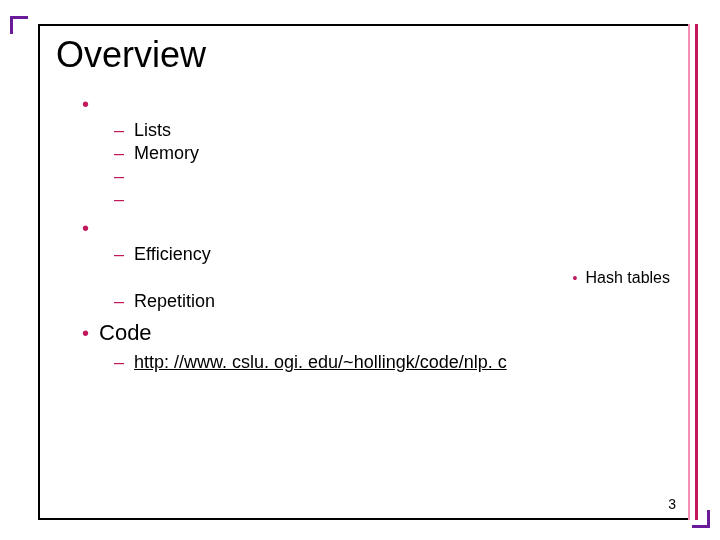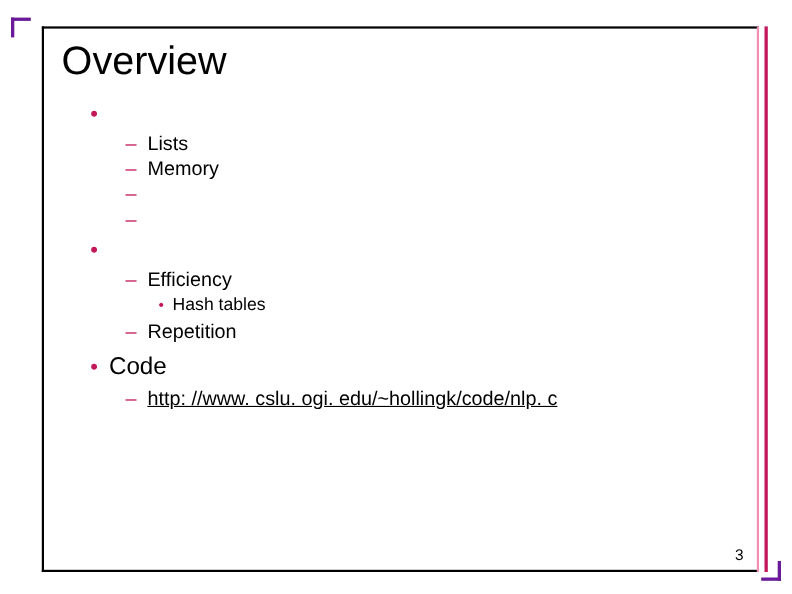--- a/index.html
+++ b/index.html
@@ -44,21 +44,21 @@
   ul { list-style: none; }
   .lvl1 { margin-left: 26px; }
   .lvl1 > li { font-size: 22px; margin-bottom: 6px; }
   .lvl1 > li > .row { display: flex; align-items: baseline; }
   .lvl1 .b1 { color: #c2185b; font-size: 20px; margin-right: 10px; line-height: 1; }
   .lvl2 { margin-left: 32px; margin-top: 6px; margin-bottom: 8px; }
   .lvl2 > li { font-size: 18px; margin-bottom: 2px; }
   .lvl2 > li > .row { display: flex; align-items: baseline; }
   .lvl2 .b2 { color: #c2185b; font-size: 18px; margin-right: 10px; }
   .lvl3 { margin-left: 30px; margin-top: 4px; margin-bottom: 4px; }
-  .lvl3 > li { font-size: 16px; }
+  .lvl3 > li { font-size: 16px; text-align: right; }
   .lvl3 .b3 { color: #c2185b; font-size: 14px; margin-right: 8px; }
   .link { text-decoration: underline; color: #000; text-align: right; }
   .pagenum {
     position: absolute;
     bottom: 28px;
     right: 44px;
     font-size: 14px;
     color: #000;
   }
 </style>

